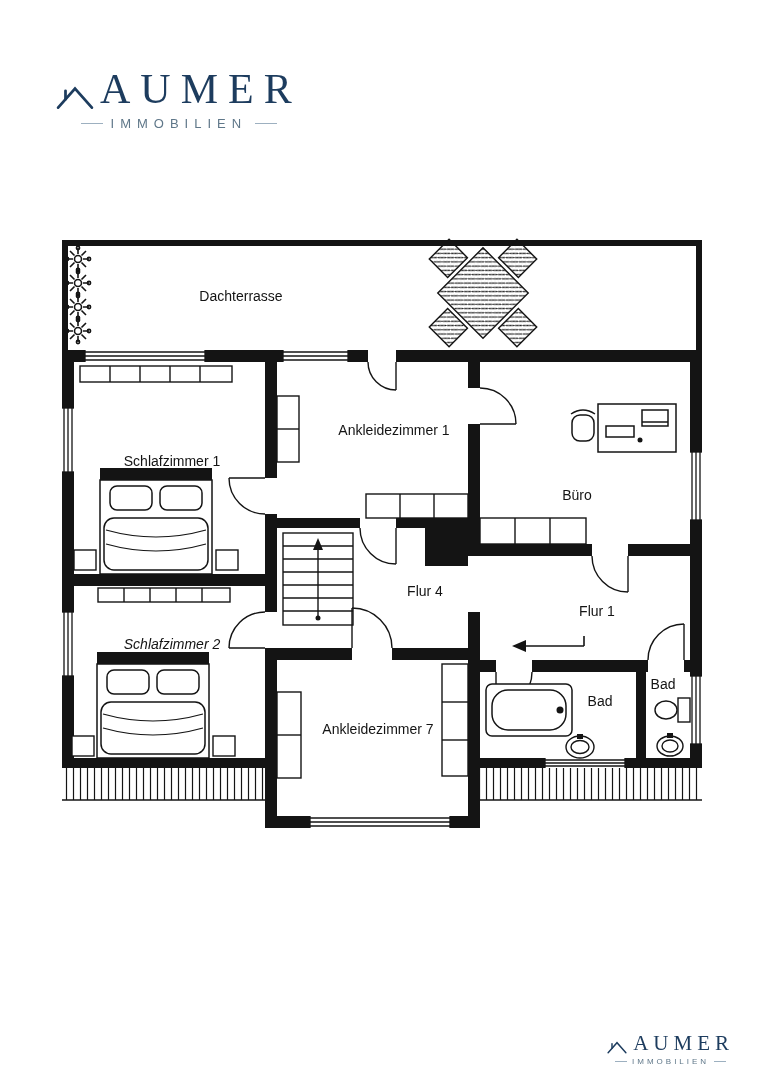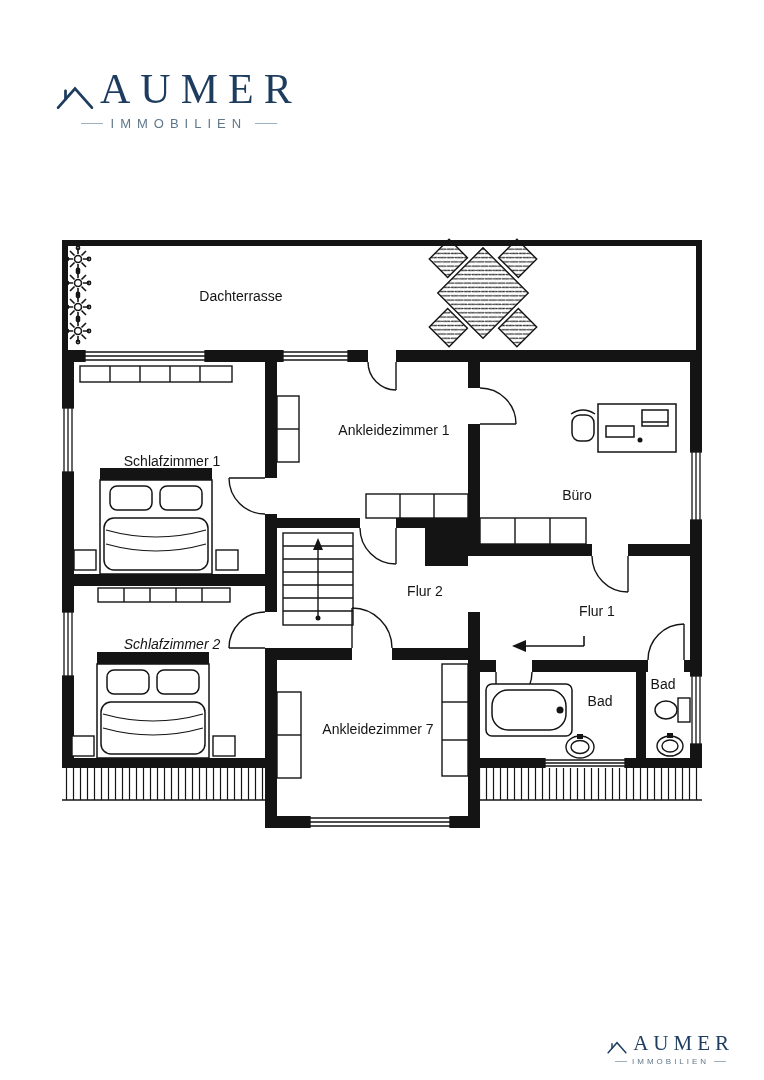--- a/index.html
+++ b/index.html
@@ -352,21 +352,21 @@
         <ellipse cx="670" cy="746" rx="8" ry="6" fill="none"></ellipse>
         <rect x="667" y="733" width="6" height="5" fill="#141414" stroke="none"></rect>
       </g>
     </svg>
 
     <span class="room-label" style="left:241px; top:296px;">Dachterrasse</span>
     <span class="room-label" style="left:172px; top:441px;margin-top:20px;">Schlafzimmer 1</span>
     <span class="room-label" style="left:372px; top:430px;margin-left:22px;">Ankleidezimmer 1</span>
     <span class="room-label" style="left:577px; top:495px;">Büro</span>
     <span class="room-label" style="left:172px; top:644px;font-style:italic;">Schlafzimmer 2</span>
-    <span class="room-label" style="left:425px; top:591px;">Flur 2</span>
+    <span class="room-label" style="left:425px; top:591px;">Flur 4</span>
     <span class="room-label" style="left:597px; top:611px;">Flur 1</span>
     <span class="room-label" style="left:378px; top:729px;">Ankleidezimmer 7</span>
     <span class="room-label" style="left:600px; top:701px;">Bad</span>
     <span class="room-label" style="left:663px; top:684px;">Bad</span>
   </div>
 
   <footer class="brand brand-bottom">
     <div class="brand-row">
       <svg class="roof" viewBox="0 0 36 28">
         <path d="M2 26 L18 8 L34 26" fill="none" stroke="#1d3c5e" stroke-width="2.6" stroke-linecap="round"></path>

